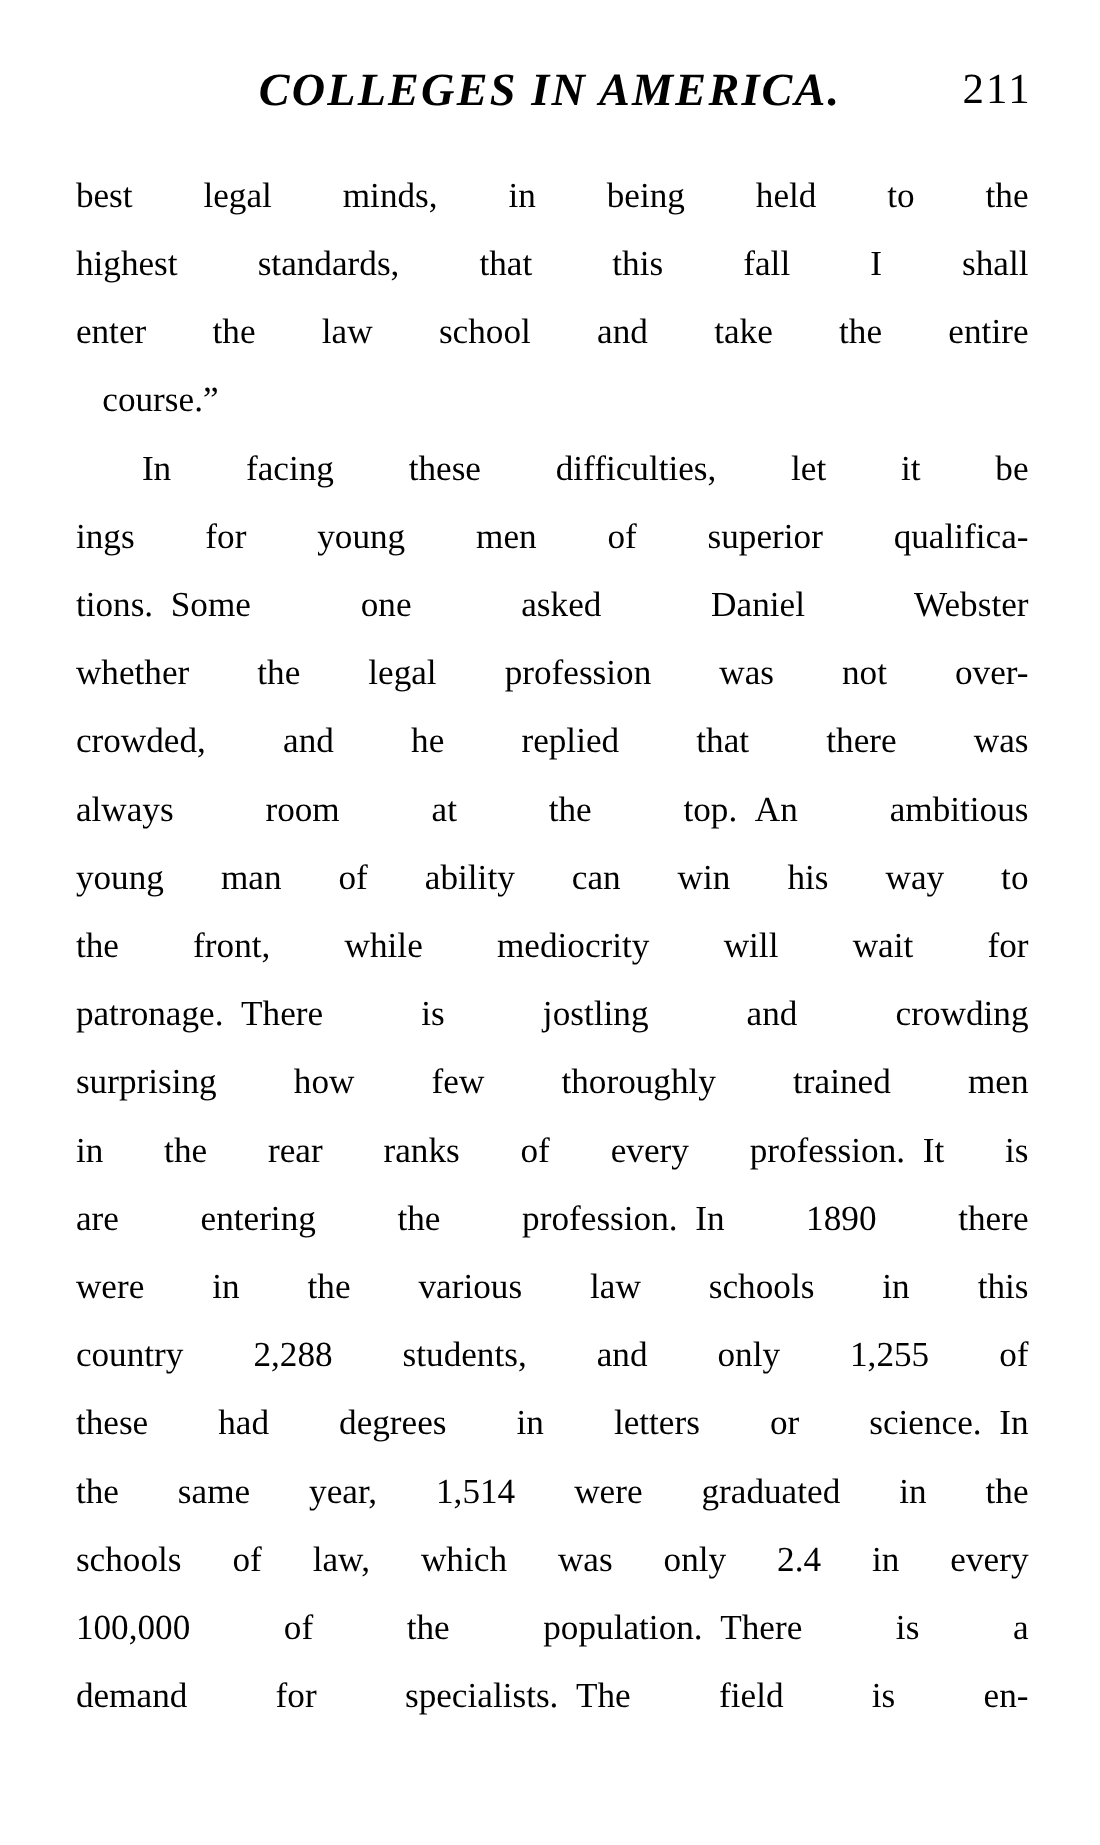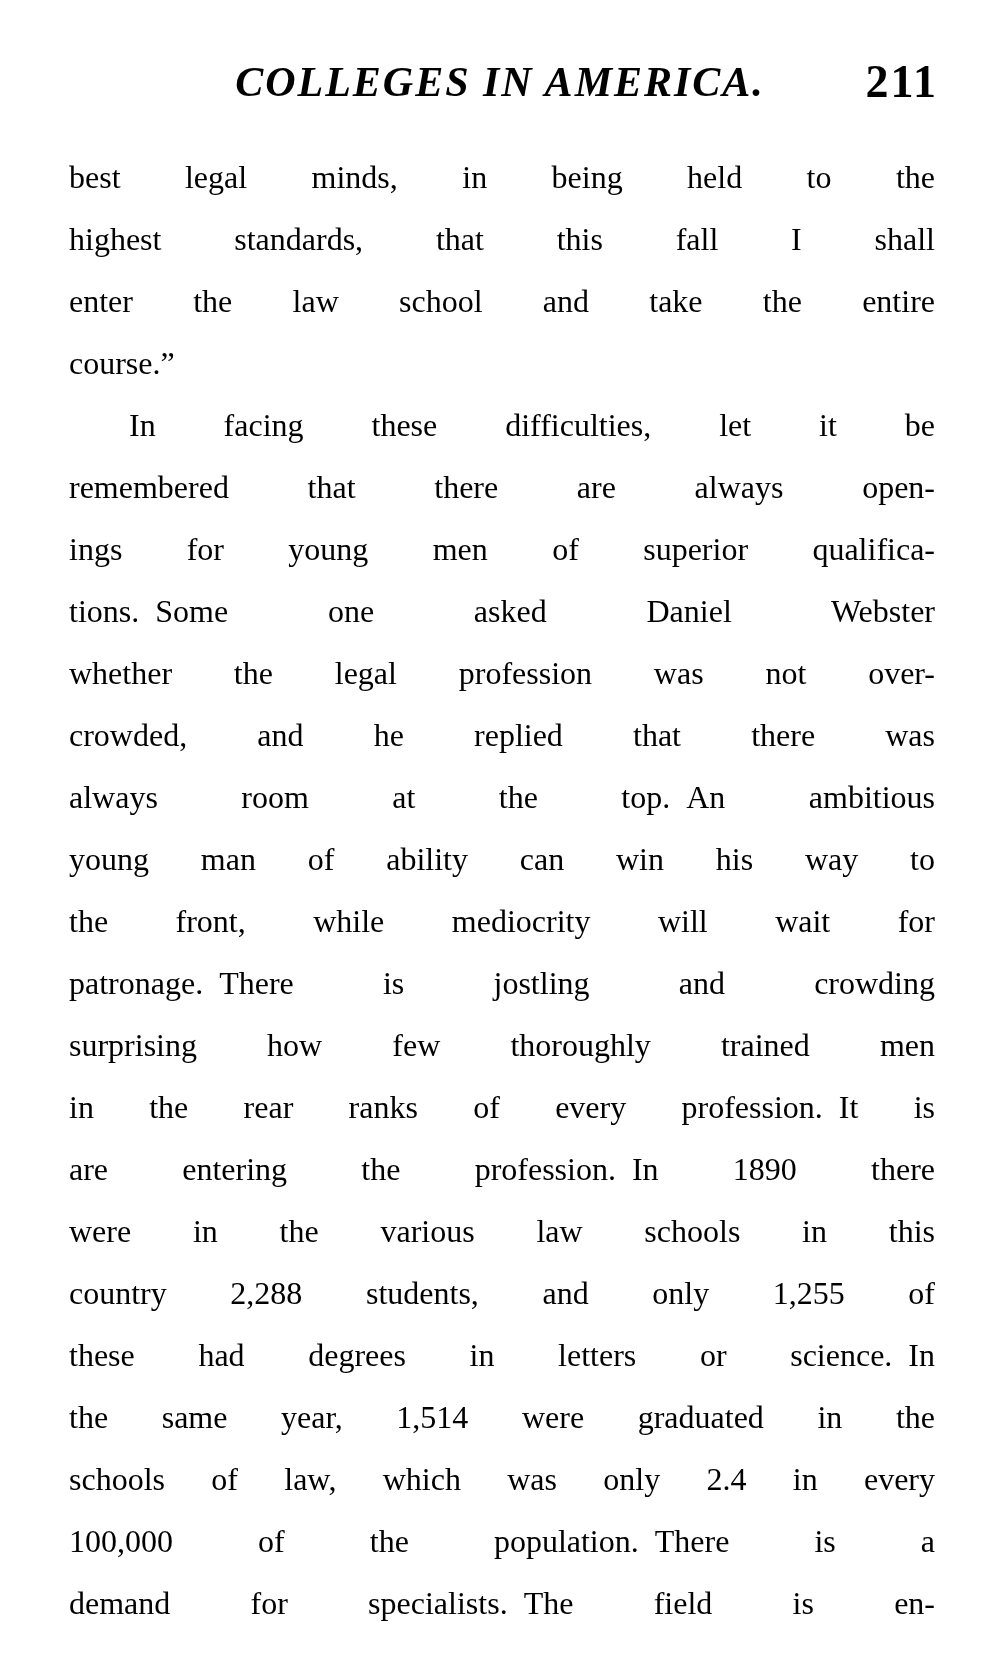--- a/index.html
+++ b/index.html
@@ -31,22 +31,22 @@
     font-size: 42px;
     line-height: 44px;
     letter-spacing: 2px;
     white-space: nowrap;
   }
   .page-number {
     position: absolute;
     right: 0;
     top: 0;
     font-style: normal;
-    font-weight: 700;
-    font-size: 46px;
+    font-weight: 400;
+    font-size: 39px;
     line-height: 44px;
     letter-spacing: 2px;
     margin-left: 37px;
   }
   .body-text {
     position: absolute;
     top: 146px;
     left: 69px;
     width: 866px;
     font-size: 32px;
@@ -54,20 +54,21 @@
     font-weight: 400;
   }
   .text-line {
     height: 62px;
     text-align: justify;
     text-align-last: justify;
     white-space: nowrap;          
   }
   .text-line.no-justify {
     text-align-last: left;
+    margin-left: 24px;
   }
   .text-line.indent {
     padding-left: 60px;
   }
 </style>
 </head>
 <body>
 
 <div class="page">
 
@@ -76,21 +77,20 @@
     <span class="page-number">211</span>
   </header>
 
   <main class="body-text">
 
   <div class="text-line">best legal minds, in being held to the</div>
       <div class="text-line">highest standards, that this fall I shall</div>
       <div class="text-line">enter the law school and take the entire</div>
       <div class="text-line no-justify">course.”</div>
       <div class="text-line indent">In facing these difficulties, let it be</div>
-      <div class="text-line">remembered that there are always open-</div>
       <div class="text-line">ings for young men of superior qualifica-</div>
       <div class="text-line">tions. Some one asked Daniel Webster</div>
       <div class="text-line">whether the legal profession was not over-</div>
       <div class="text-line">crowded, and he replied that there was</div>
       <div class="text-line">always room at the top. An ambitious</div>
       <div class="text-line">young man of ability can win his way to</div>
       <div class="text-line">the front, while mediocrity will wait for</div>
       <div class="text-line">patronage. There is jostling and crowding</div>
       <div class="text-line">surprising how few thoroughly trained men</div>
       <div class="text-line">in the rear ranks of every profession. It is</div>

